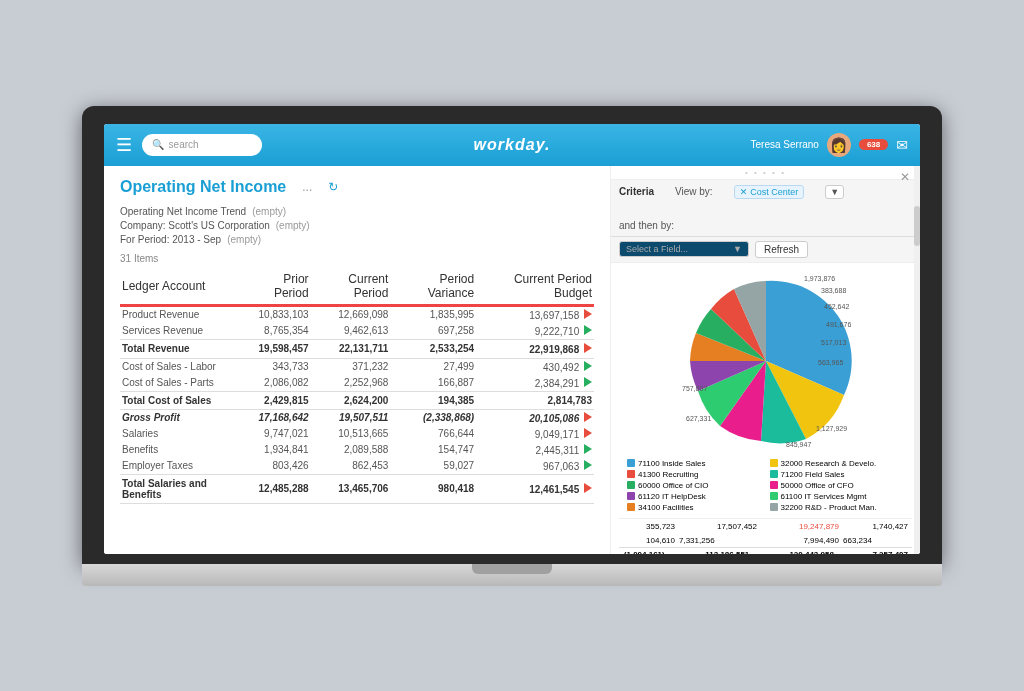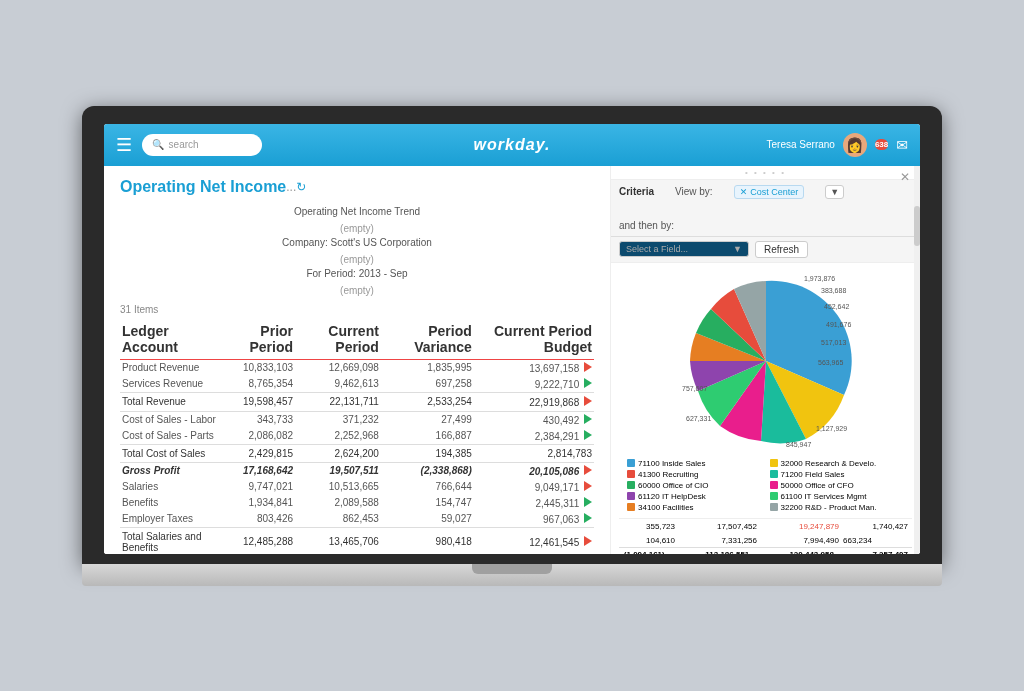--- a/index.html
+++ b/index.html
@@ -122,21 +122,21 @@
       align-items: center;
       justify-content: center;
       font-size: 14px;
     }
 
     .notification-badge {
       background: #e74c3c;
       color: #fff;
       border-radius: 8px;
       font-size: 8px;
-      padding: 1px 0;
+      padding: 1px 8px;
       font-weight: bold;
     }
 
     .bell-icon {
       color: #fff;
       font-size: 14px;
     }
 
     .app-content {
       display: flex;
@@ -148,21 +148,21 @@
       flex: 1;
       background: #fff;
       overflow: hidden;
       padding: 12px 16px;
       position: relative;
     }
 
     .page-title-row {
       display: flex;
       align-items: center;
-      gap: 0;
+      gap: 16px;
       margin-bottom: 10px;
     }
 
     .page-title {
       color: #1a9fd4;
       font-size: 16px;
       font-weight: 600;
     }
 
     .title-dots {
@@ -173,21 +173,20 @@
     .refresh-icon-small {
       color: #1a9fd4;
       font-size: 12px;
     }
 
     .meta-row {
       display: flex;
       align-items: center;
       gap: 6px;
       margin-bottom: 3px;
-      flex-direction: column;
     }
 
     .meta-label {
       color: #555;
       font-size: 10px;
     }
 
     .meta-value {
       color: #999;
       font-size: 10px;
@@ -201,42 +200,42 @@
 
     .data-table {
       width: 100%;
       border-collapse: collapse;
       font-size: 10px;
     }
 
     .data-table th {
       text-align: left;
       color: #333;
-      font-weight: bold;
+      font-weight: normal;
       padding: 4px 2px;
-      border-bottom: 1px solid #ef4444;
-      font-size: 14px;
+      border-bottom: 3px solid #ef4444;
+      font-size: 12px;
     }
 
     .data-table th:not(:first-child) {
       text-align: right;
     }
 
     .data-table td {
       padding: 2px 2px;
       color: #555;
       font-size: 10px;
     }
 
     .data-table td:not(:first-child) {
       text-align: right;
     }
 
     .data-table .total-row td {
-      font-weight: normal;
+      font-weight: bold;
       color: #333;
       border-top: 1px solid #ddd;
       border-bottom: 1px solid #ddd;
       padding: 3px 2px;
     }
 
     .data-table .italic-row td {
       font-style: italic;
       font-weight: bold;
       color: #333;
@@ -662,21 +661,21 @@
             </div>
 
             <div style="display:flex; gap:4px; padding: 3px 4px; font-size:8px; border-top: 1px solid #eee; margin-top:6px;align-items:flex-end;">
               <span style="flex:0.8; text-align:right;">355,723</span>
               <span style="flex:1.2; text-align:right;">17,507,452</span>
               <span style="flex:1.2; text-align:right; color:#e74c3c;">19,247,879</span>
               <span style="flex:1; text-align:right;">1,740,427</span>
             </div>
             <div style="display:flex; gap:4px; padding: 2px 4px; font-size:8px;">
               <span style="flex:0.8; text-align:right;">104,610</span>
-              <span style="flex:1.2; text-align:right;">7,331,256</span>
+              <span style="flex:1.2; text-align:left;">7,331,256</span>
               <span style="flex:1.2; text-align:right;">7,994,490</span>
               <span style="flex:1; text-align:left;">663,234</span>
             </div>
             <div style="display:flex; gap:22px; padding: 2px 4px; font-size:8px; border-top: 1px solid #ddd; font-weight:bold;">
               <span style="flex:0.8; text-align:right;">(1,004,161)</span>
               <span style="flex:1.2; text-align:right;">113,186,551</span>
               <span style="flex:1.2; text-align:right;">120,443,958</span>
               <span style="flex:1; text-align:right;">7,257,407</span>
             </div>
           </div>

